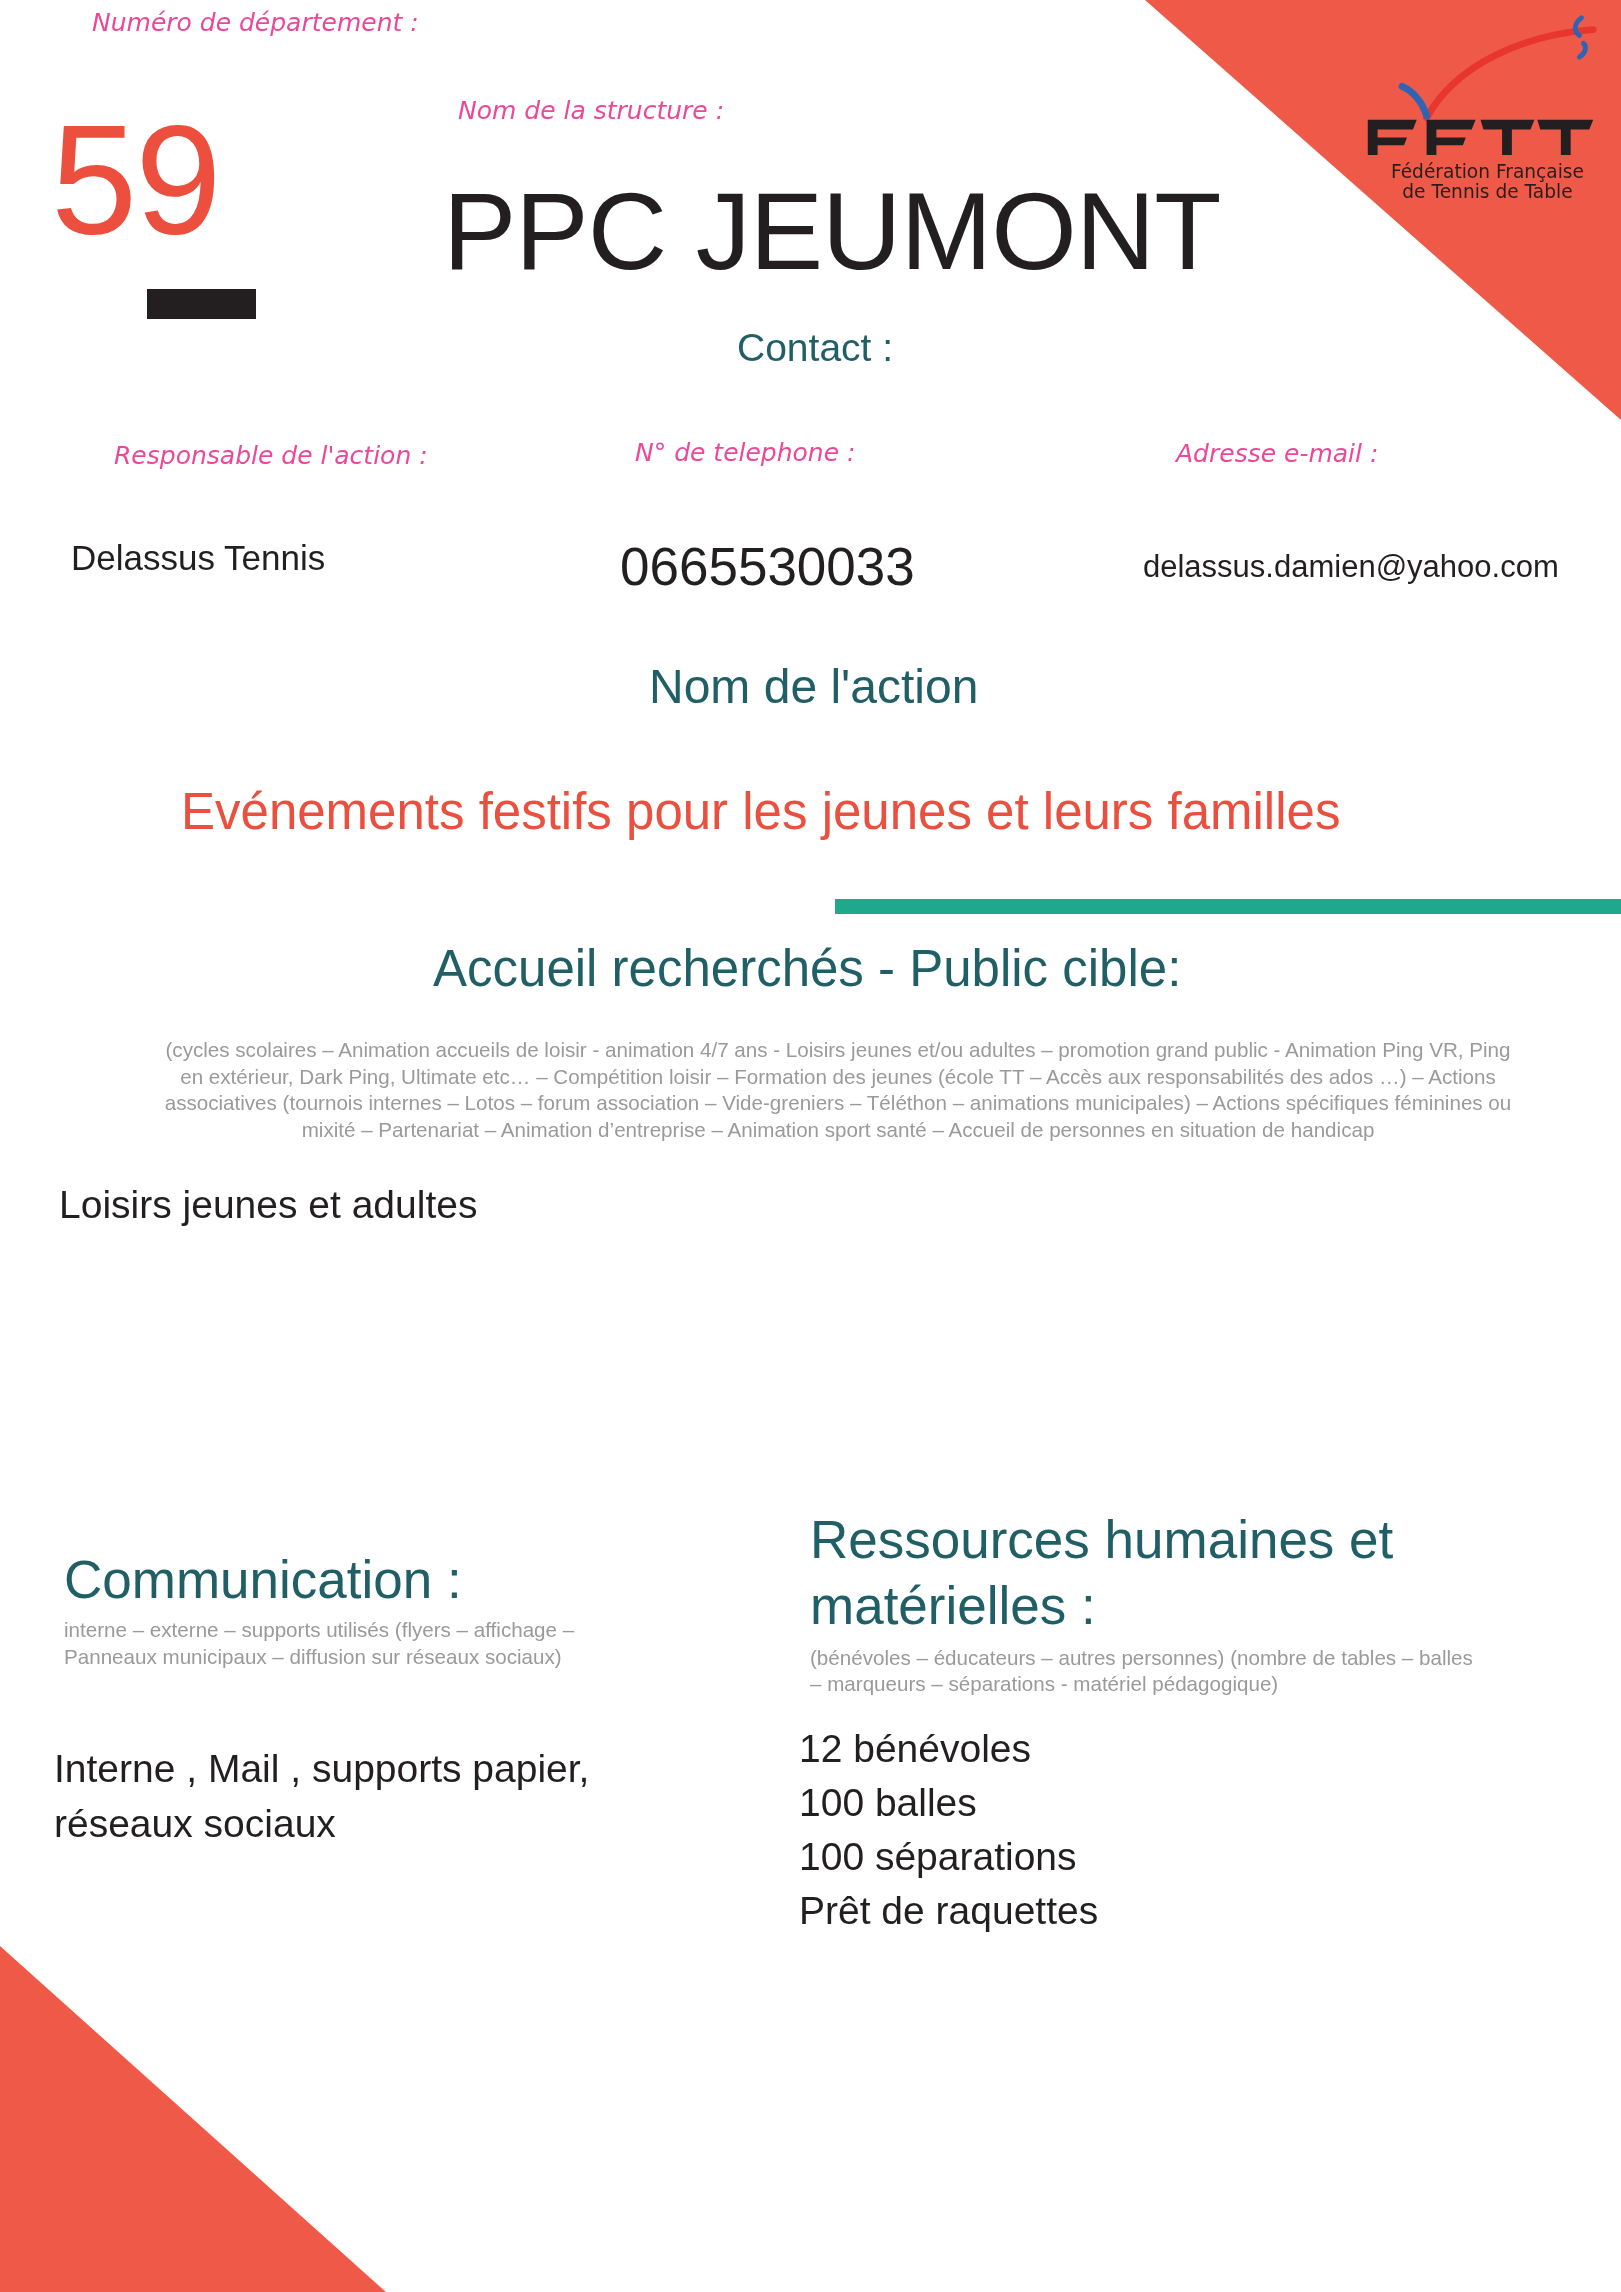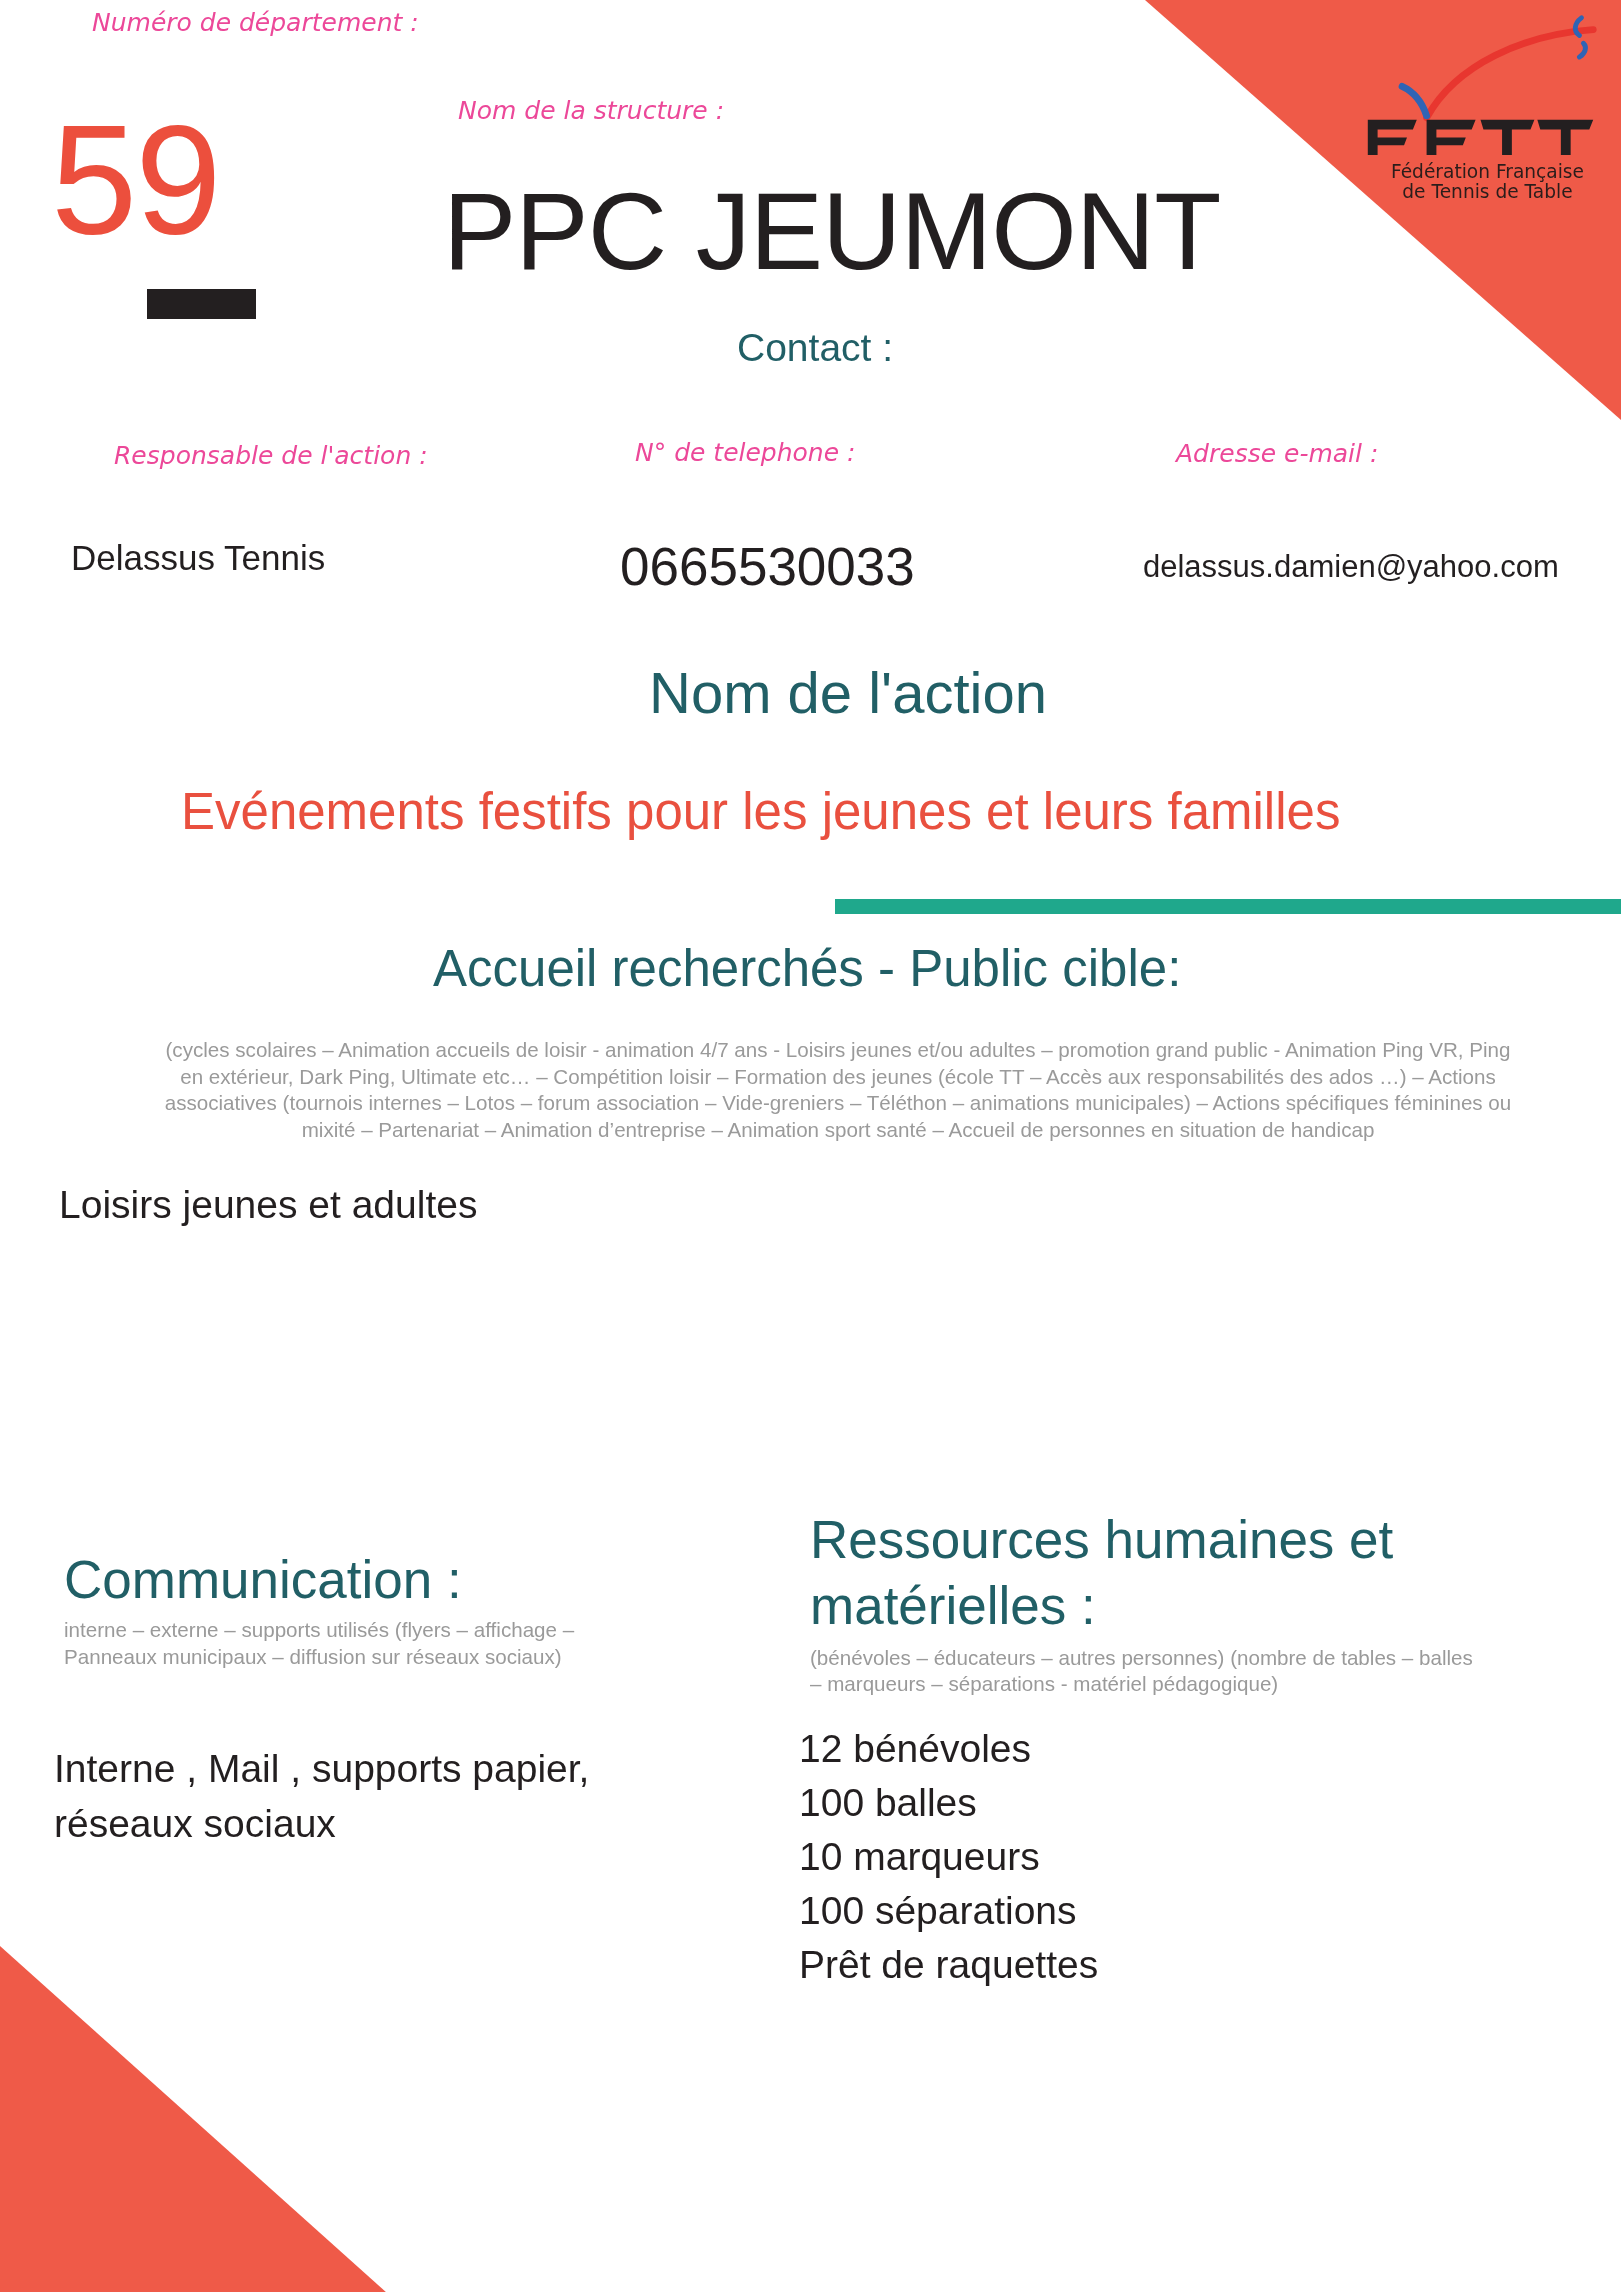--- a/index.html
+++ b/index.html
@@ -69,21 +69,21 @@
 <div class="abs teal section-h" style="left:737px; top:326px;">Contact :</div>
 
 <div class="abs label-it" style="left:71px; top:441px;">Responsable de l'action :</div>
 <div class="abs label-it" style="left:592px; top:438px;">N° de telephone :</div>
 <div class="abs label-it" style="left:1133px; top:439px;">Adresse e-mail :</div>
 
 <div class="abs value" style="left:71px; top:538px;">Delassus Tennis</div>
 <div class="abs phone" style="left:620px; top:536px;">0665530033</div>
 <div class="abs email" style="left:1143px; top:549px;">delassus.damien@yahoo.com</div>
 
-<div class="abs teal" style="left:649px; top:659px; font-size:58px;">Nom de l'action</div>
+<div class="abs teal" style="left:649px; top:659px; font-size:48px;">Nom de l'action</div>
 <div class="abs action-title" style="left:181px; top:782px;">Evénements festifs pour les jeunes et leurs familles</div>
 <div class="teal-bar"></div>
 
 <div class="abs teal" style="left:433px; top:939px; font-size:51px;">Accueil recherchés - Public cible:</div>
 <div class="abs grey-small objective-desc">(cycles scolaires – Animation accueils de loisir - animation 4/7 ans - Loisirs jeunes et/ou adultes – promotion grand public - Animation  Ping VR,  Ping en extérieur, Dark Ping, Ultimate etc… – Compétition loisir – Formation des jeunes (école TT – Accès aux responsabilités des ados …) – Actions associatives (tournois internes – Lotos – forum association – Vide-greniers – Téléthon – animations municipales) – Actions spécifiques féminines ou mixité – Partenariat – Animation d’entreprise – Animation sport santé – Accueil de personnes en situation de handicap</div>
 <div class="abs value" style="left:59px; top:1183px; font-size:39px;">Loisirs jeunes et adultes</div>
 
 <div class="abs teal section-h2" style="left:64px; top:1549px; font-size:53px;">Communication :</div>
 <div class="abs grey-small" style="left:64px; top:1617px;"> interne – externe – supports utilisés (flyers – affichage –</div>
 <div class="abs grey-small" style="left:64px; top:1644px;">Panneaux municipaux – diffusion sur réseaux sociaux)</div>
@@ -91,17 +91,16 @@
 <div class="abs value" style="left:54px; top:1802px; font-size:39px;">réseaux sociaux</div>
 
 <div class="abs teal" style="left:810px; top:1509px; font-size:53px;">Ressources humaines et</div>
 <div class="abs teal" style="left:810px; top:1575px; font-size:53px;">matérielles :</div>
 <div class="abs grey-small" style="left:810px; top:1645px;">(bénévoles – éducateurs – autres personnes) (nombre de tables – balles</div>
 <div class="abs grey-small" style="left:810px; top:1671px;">– marqueurs – séparations - matériel pédagogique)</div>
 
 <ul class="res-list">
   <li>12 bénévoles</li>
   <li>100 balles</li>
-  <li>10 marqueurs</li>
   <li>100 séparations</li>
   <li>Prêt de raquettes</li>
 </ul>
 
 
 </body></html>

